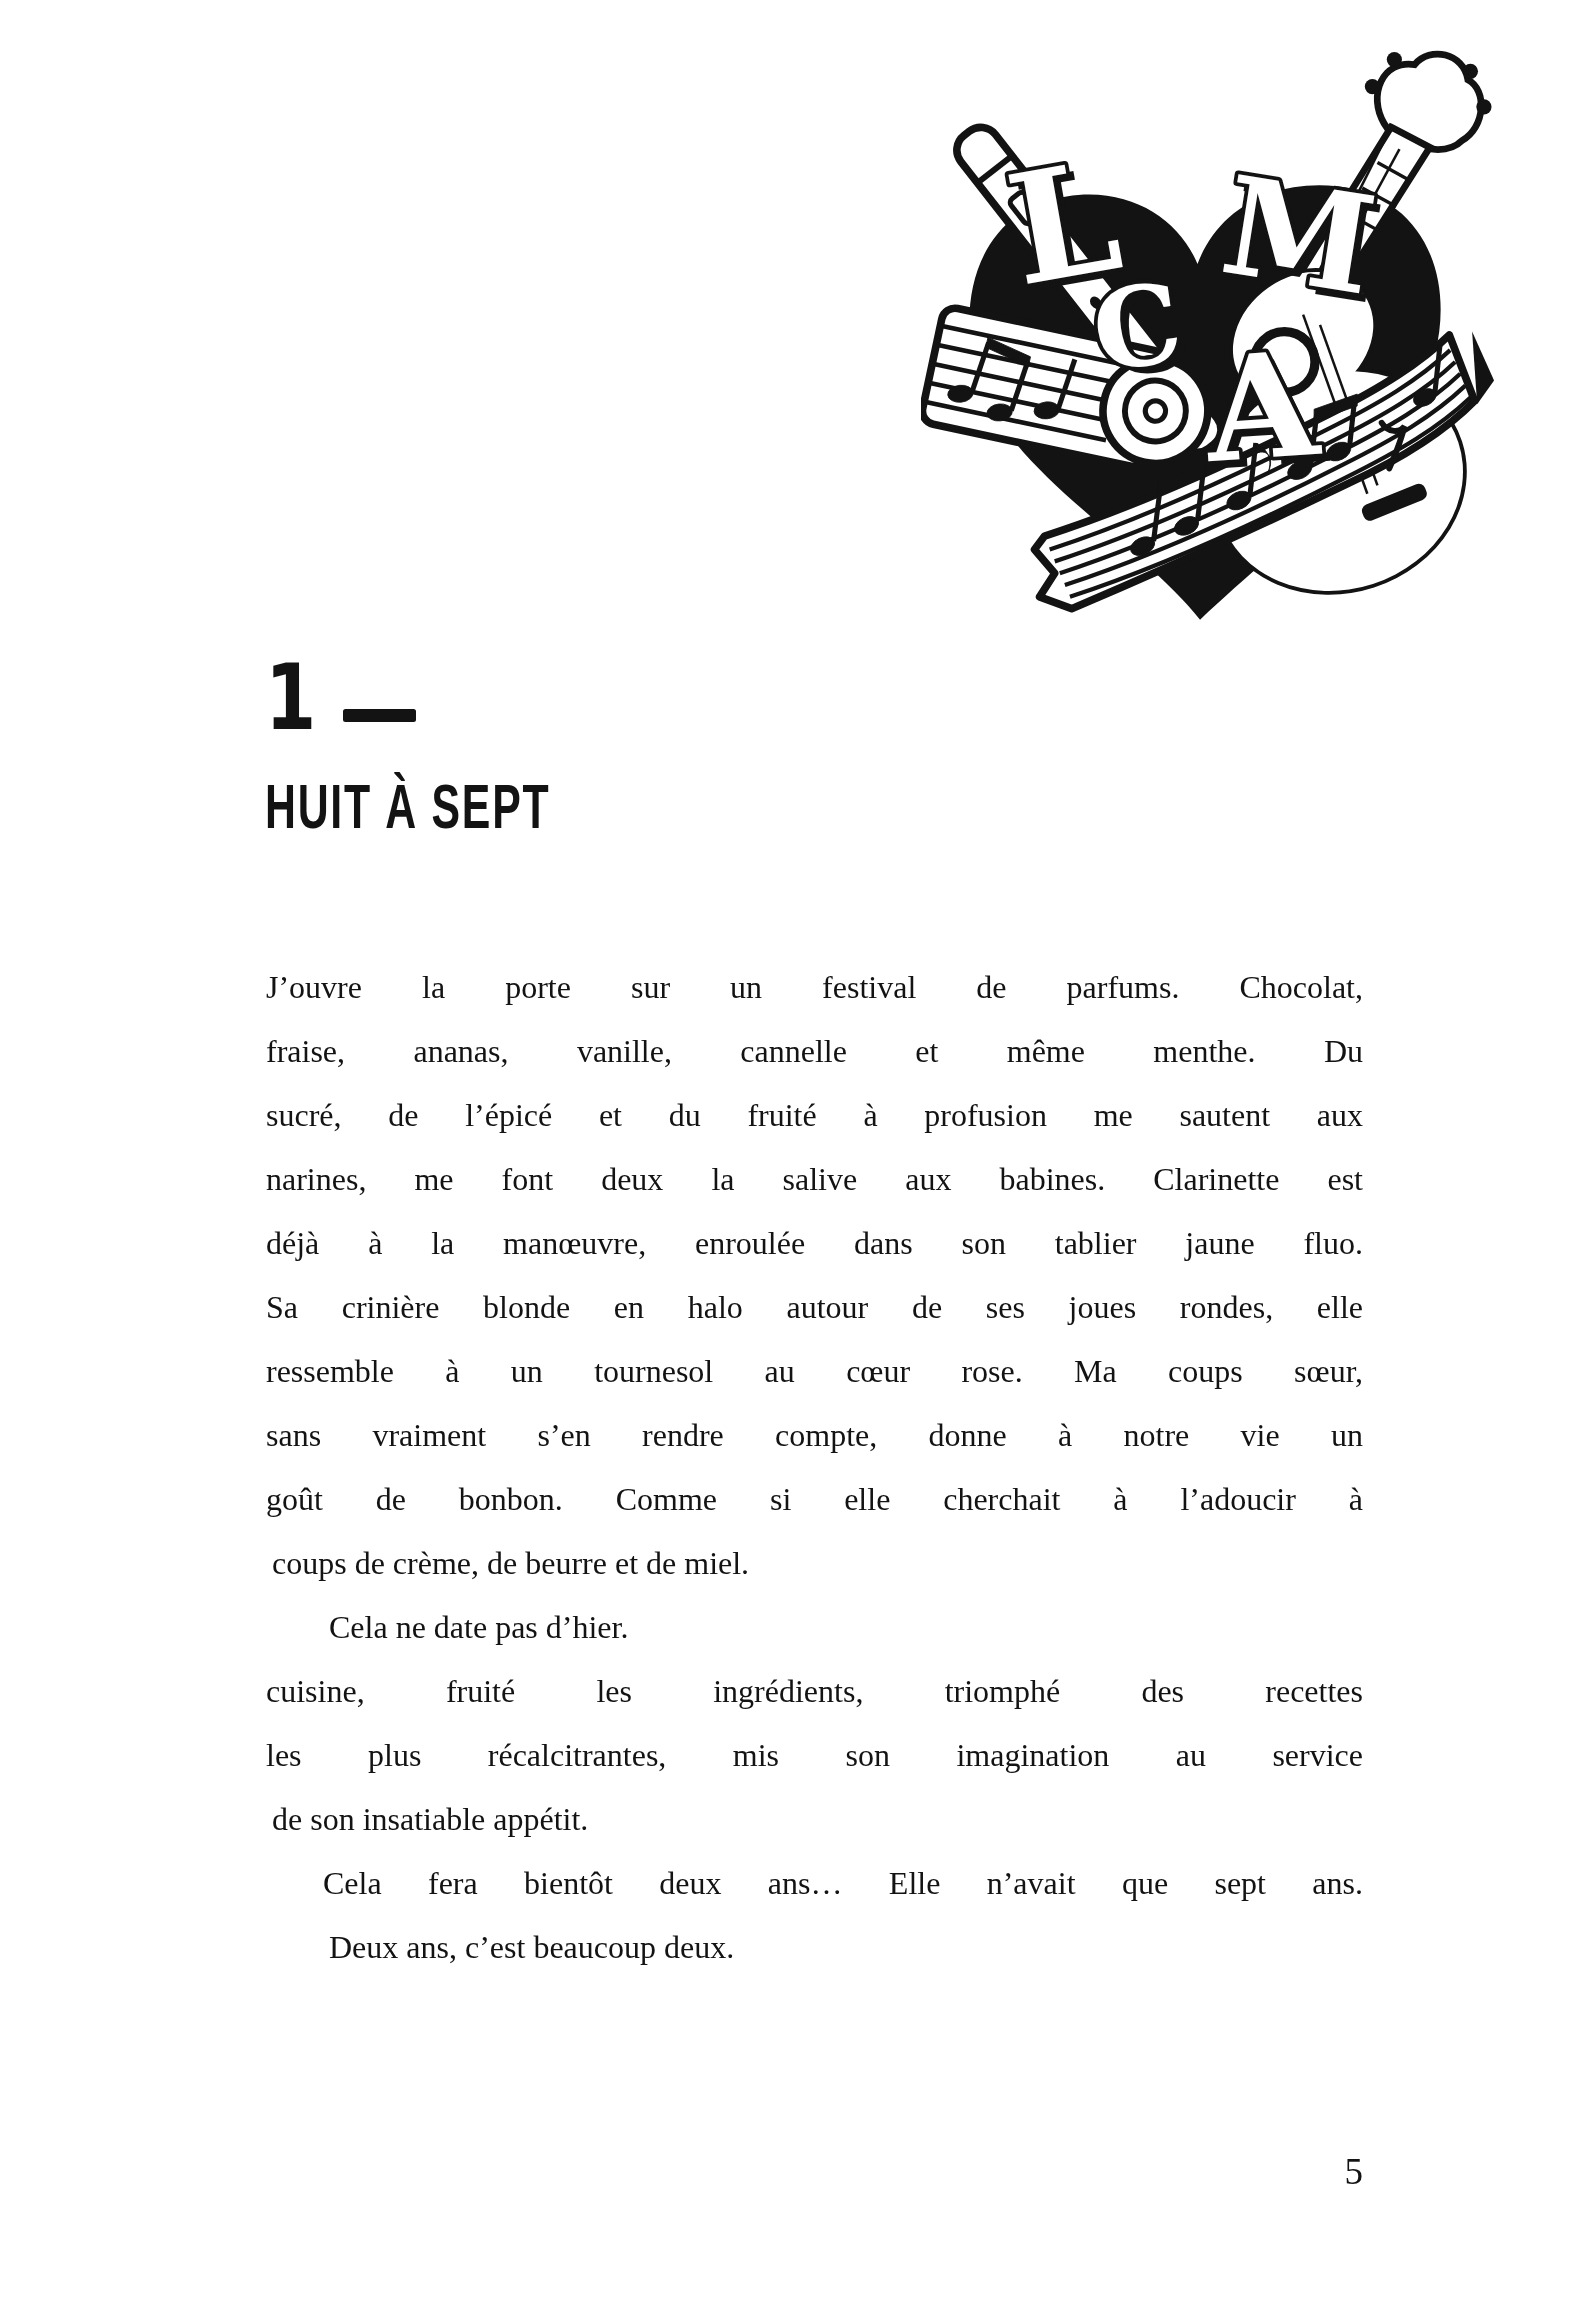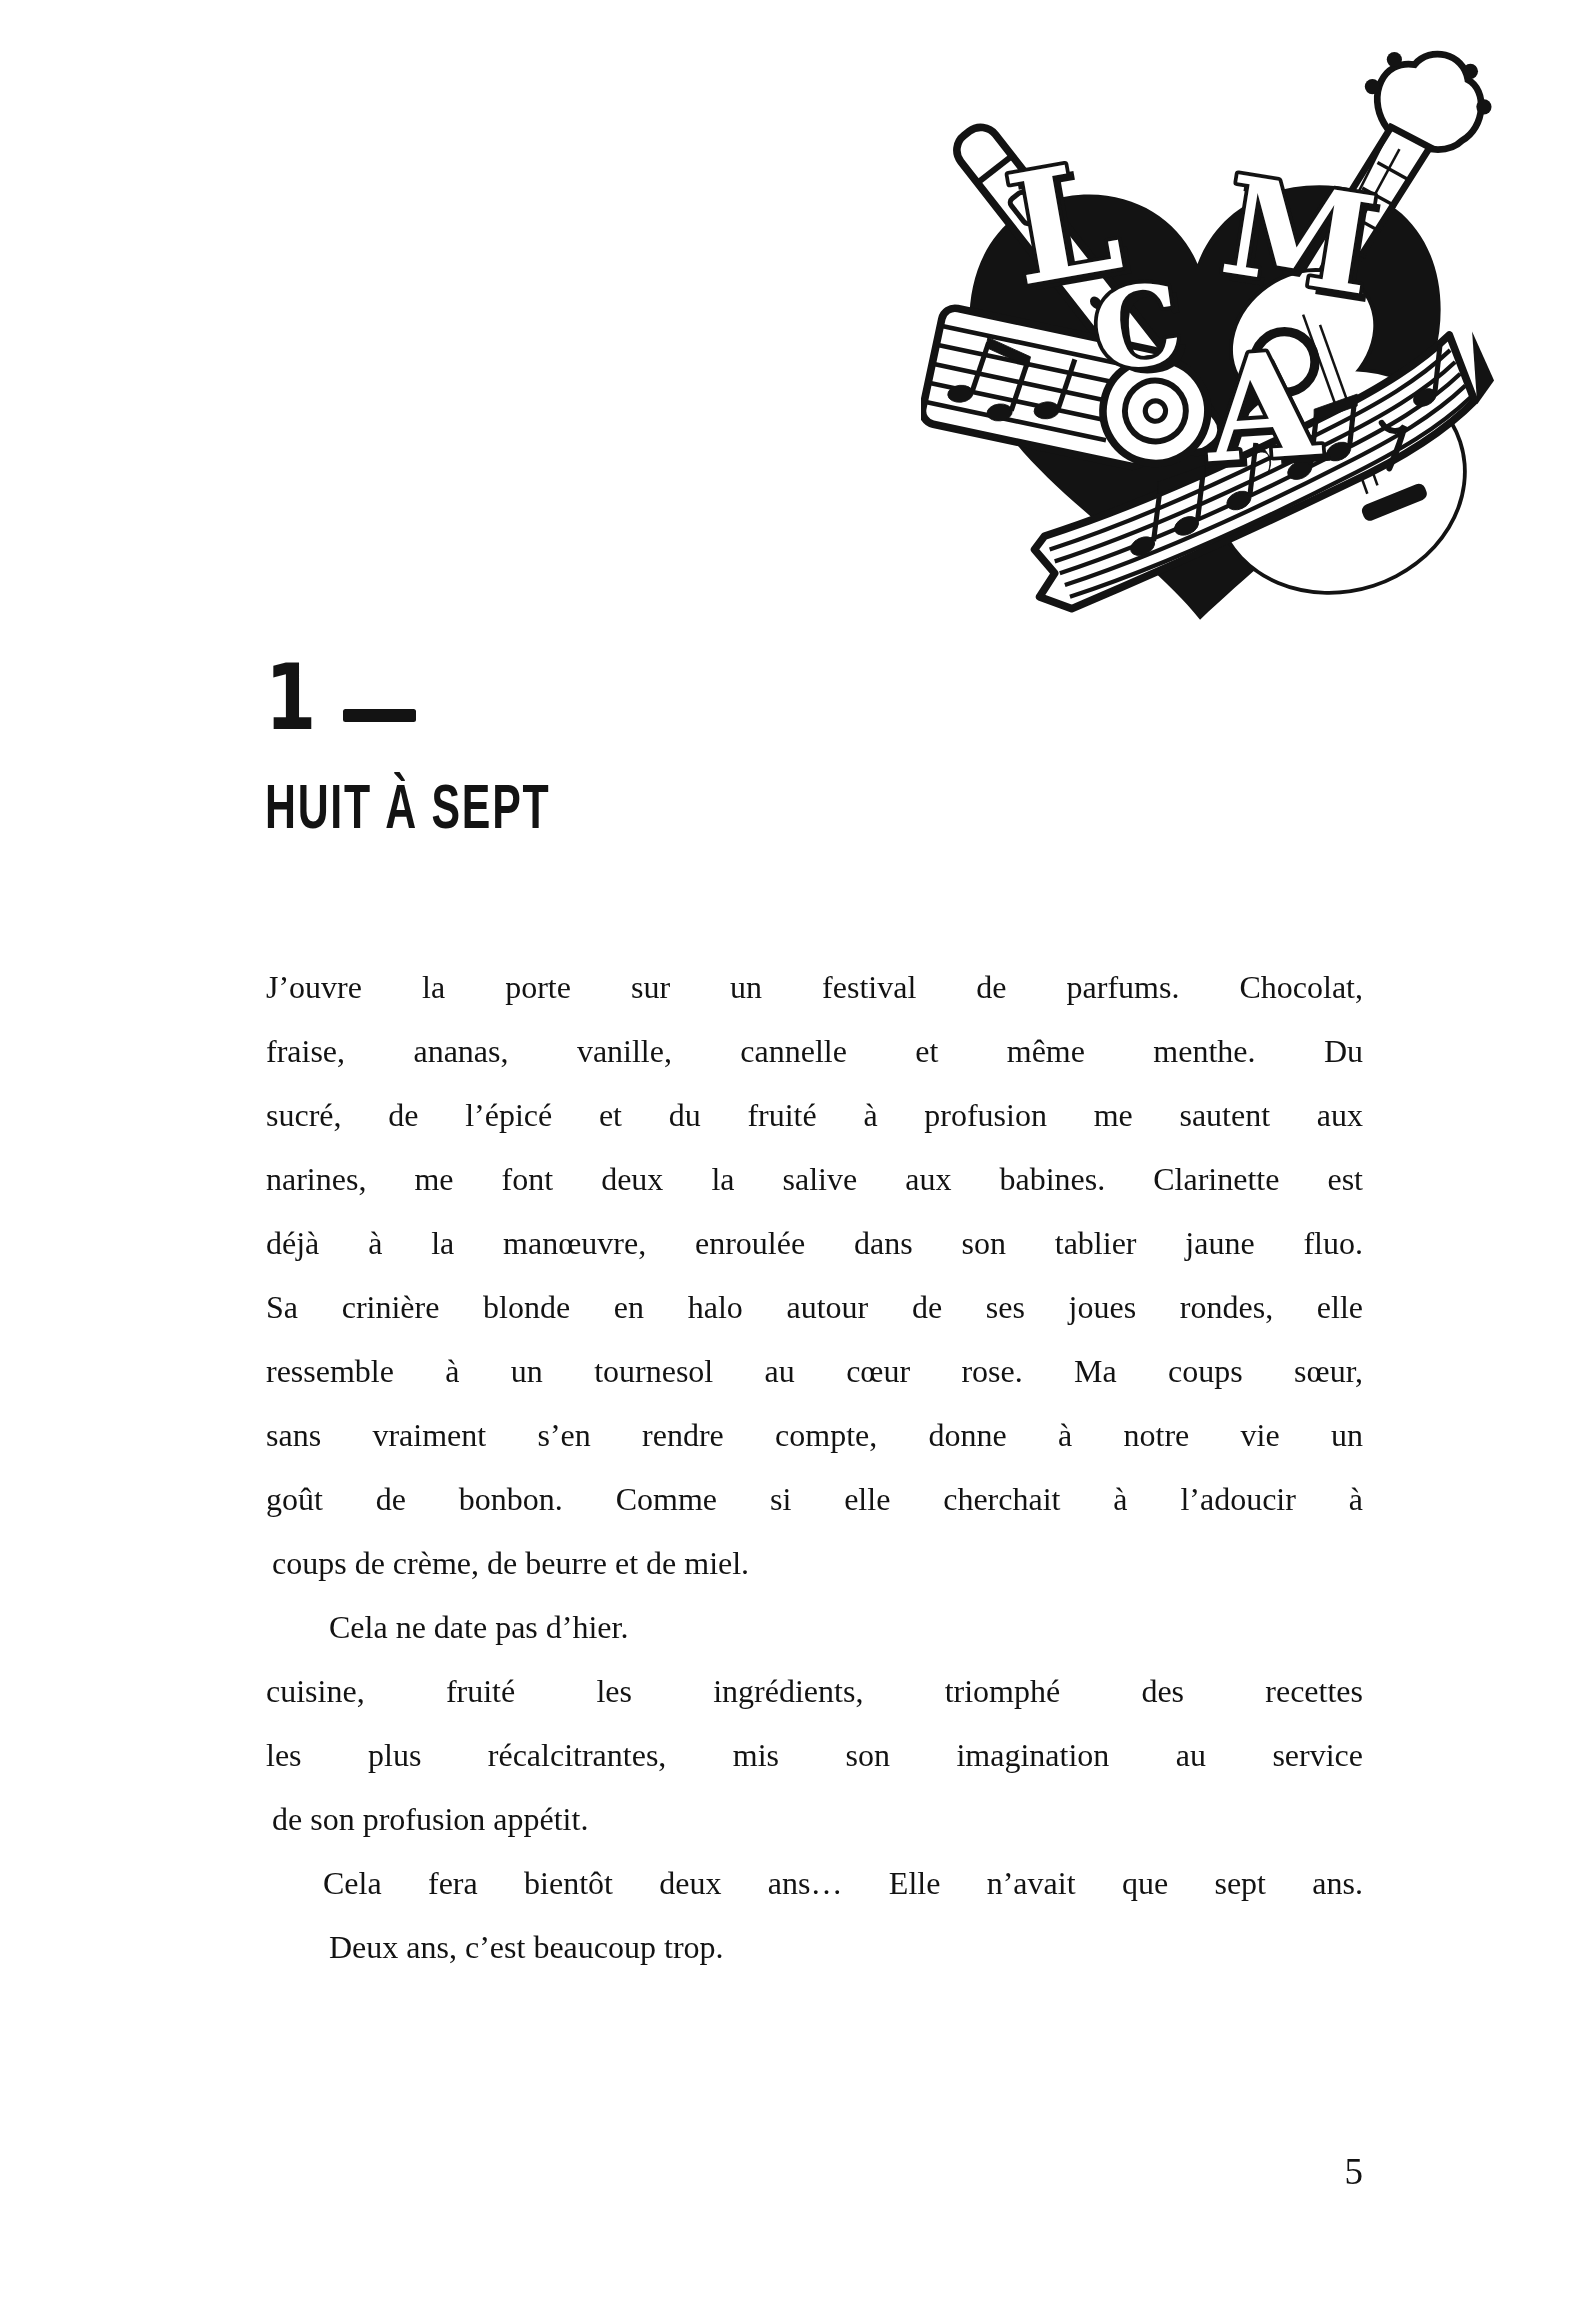--- a/index.html
+++ b/index.html
@@ -223,19 +223,19 @@
     <div class="line">narines, me font deux la salive aux babines. Clarinette est</div>
     <div class="line">déjà à la manœuvre, enroulée dans son tablier jaune fluo.</div>
     <div class="line">Sa crinière blonde en halo autour de ses joues rondes, elle</div>
     <div class="line">ressemble à un tournesol au cœur rose. Ma coups sœur,</div>
     <div class="line">sans vraiment s’en rendre compte, donne à notre vie un</div>
     <div class="line">goût de bonbon. Comme si elle cherchait à l’adoucir à</div>
     <div class="line para-end">coups de crème, de beurre et de miel.</div>
     <div class="line indent para-end">Cela ne date pas d’hier.</div>
     <div class="line">cuisine, fruité les ingrédients, triomphé des recettes</div>
     <div class="line">les plus récalcitrantes, mis son imagination au service</div>
-    <div class="line para-end">de son profusion appétit.</div>
+    <div class="line para-end">de son insatiable appétit.</div>
     <div class="line indent">Cela fera bientôt deux ans… Elle n’avait que sept ans.</div>
-    <div class="line indent para-end">Deux ans, c’est beaucoup trop.</div>
+    <div class="line indent para-end">Deux ans, c’est beaucoup deux.</div>
   </div>
 
 <div class="folio">5</div>
 
 
 </body></html>

